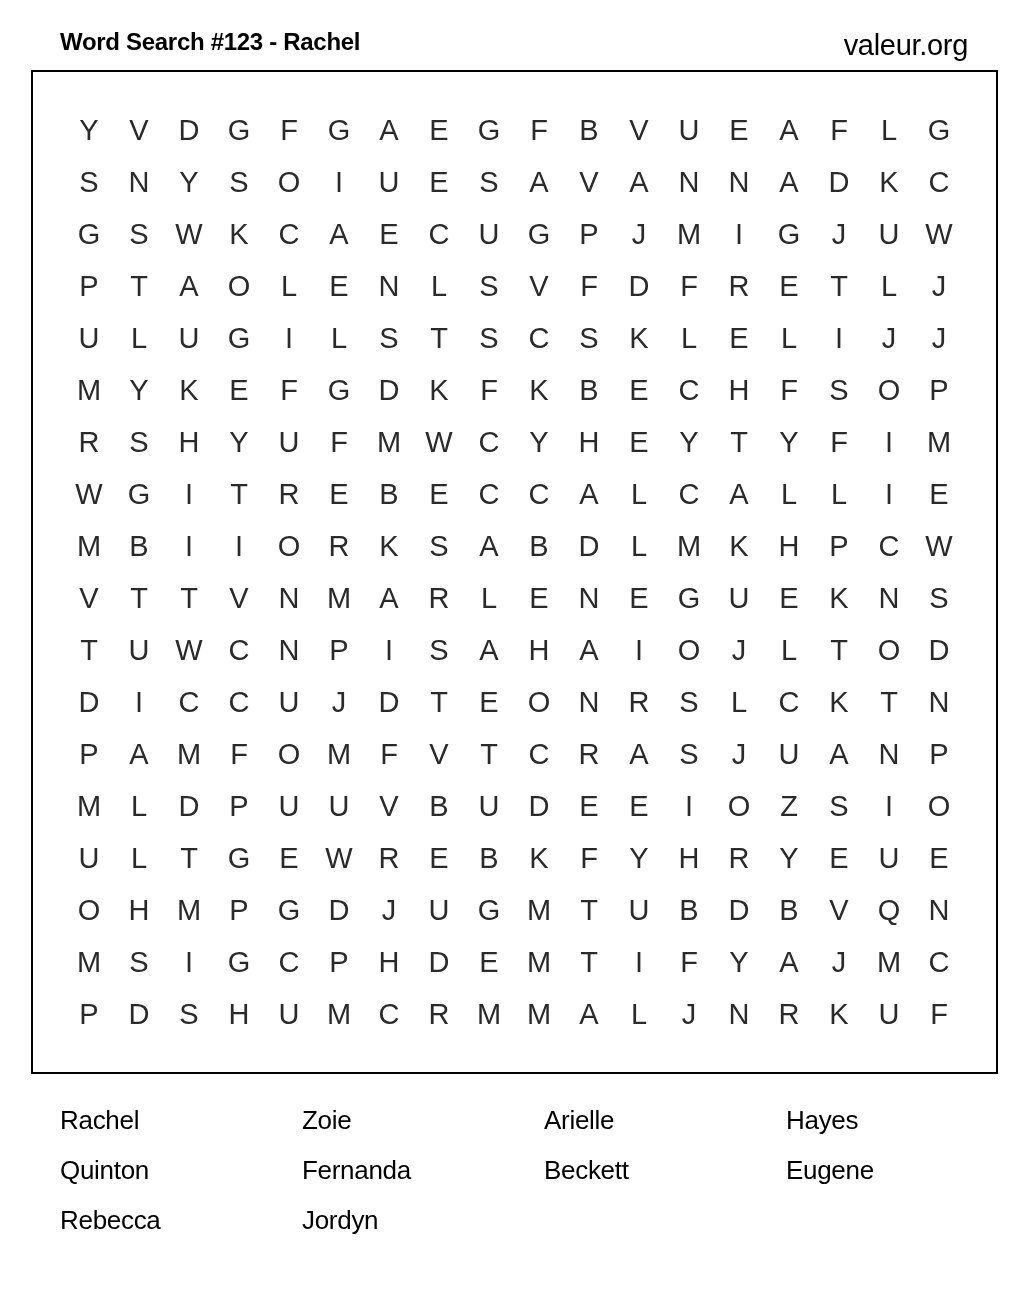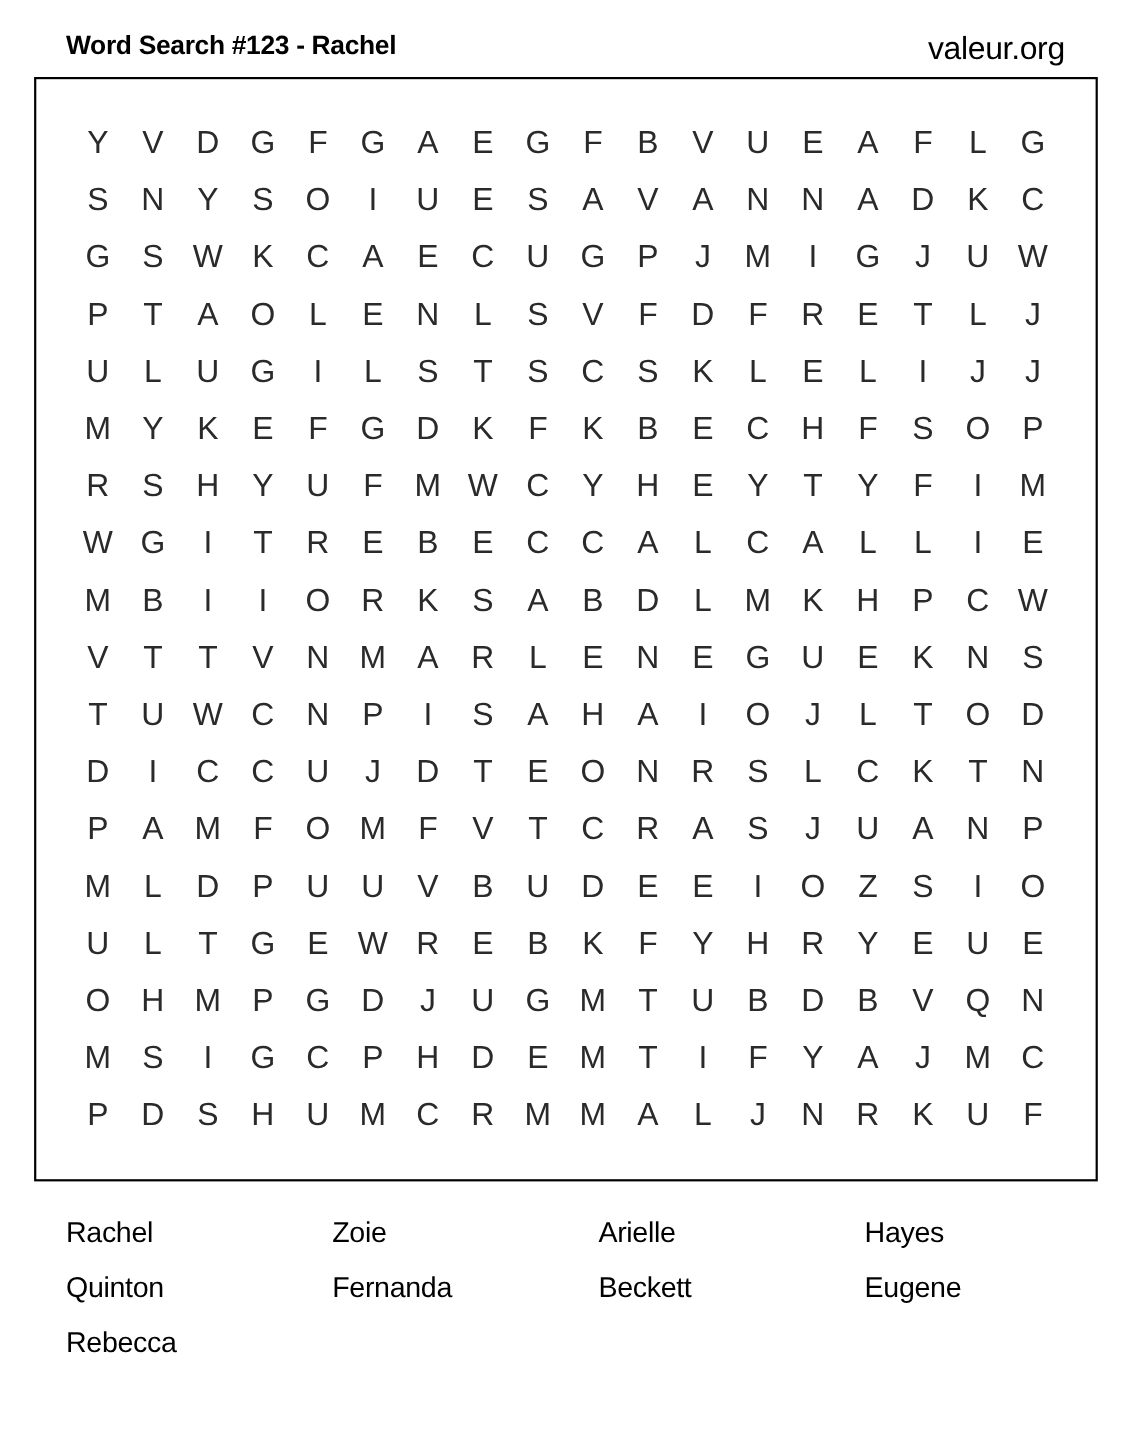--- a/index.html
+++ b/index.html
@@ -412,13 +412,14 @@
 <div class="word-list" id="word-list">
     <div class="word">Rachel</div>
     <div class="word">Zoie</div>
     <div class="word">Arielle</div>
     <div class="word">Hayes</div>
     <div class="word">Quinton</div>
     <div class="word">Fernanda</div>
     <div class="word">Beckett</div>
     <div class="word">Eugene</div>
     <div class="word">Rebecca</div>
+    <div class="word">Jordyn</div>
   </div>
 
 </body></html>

